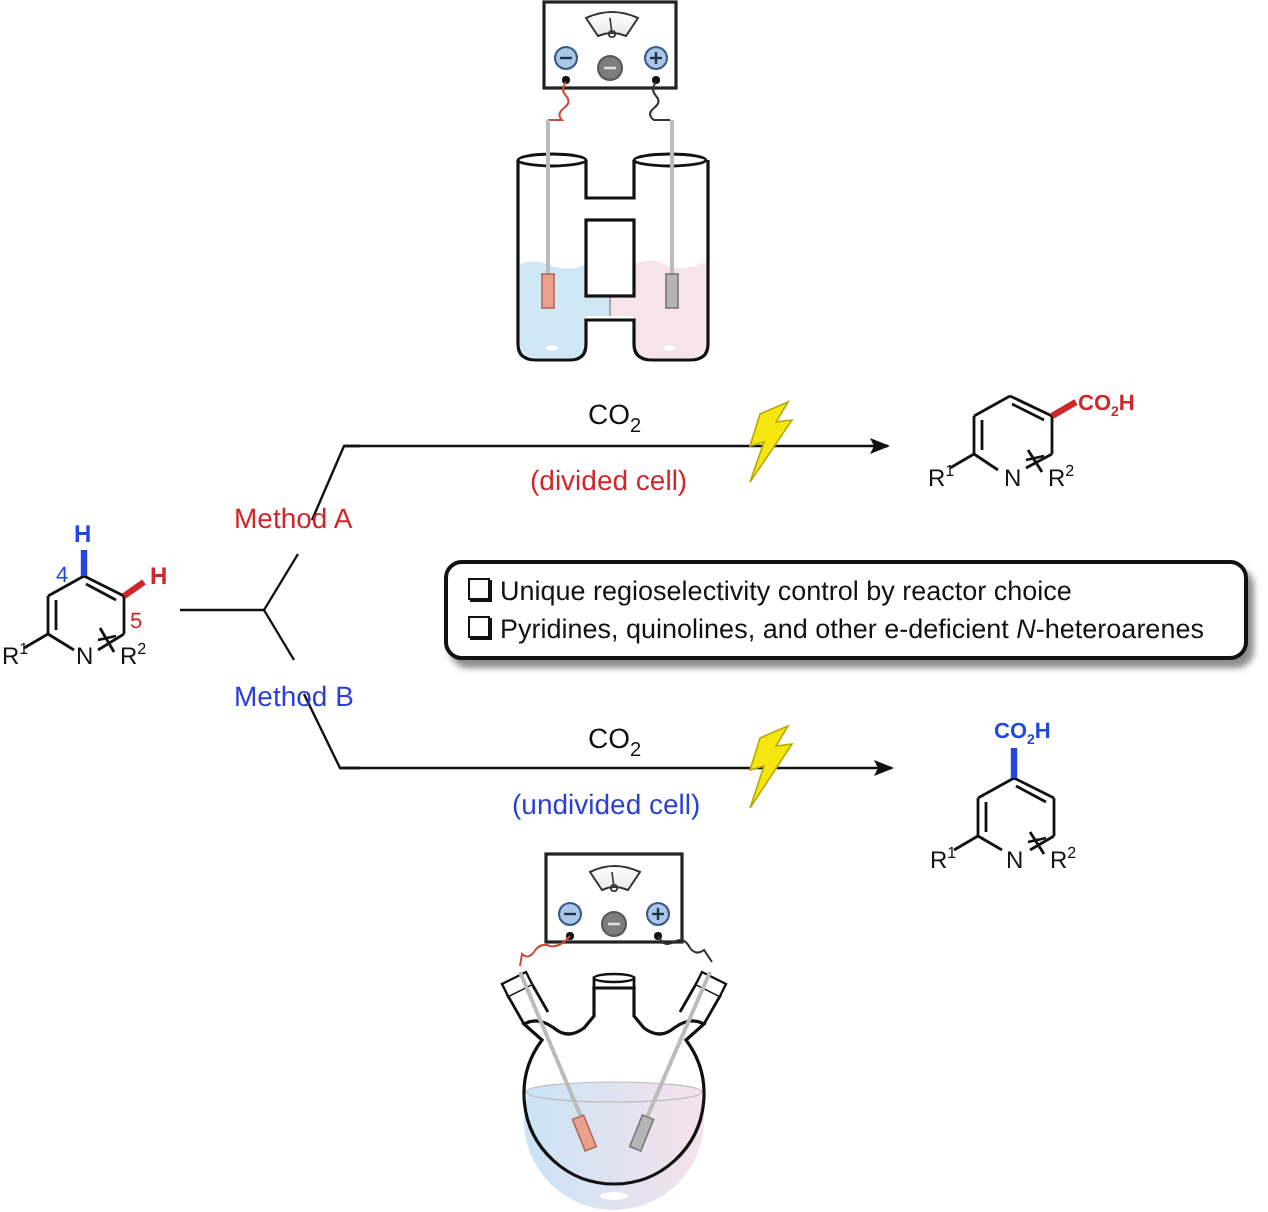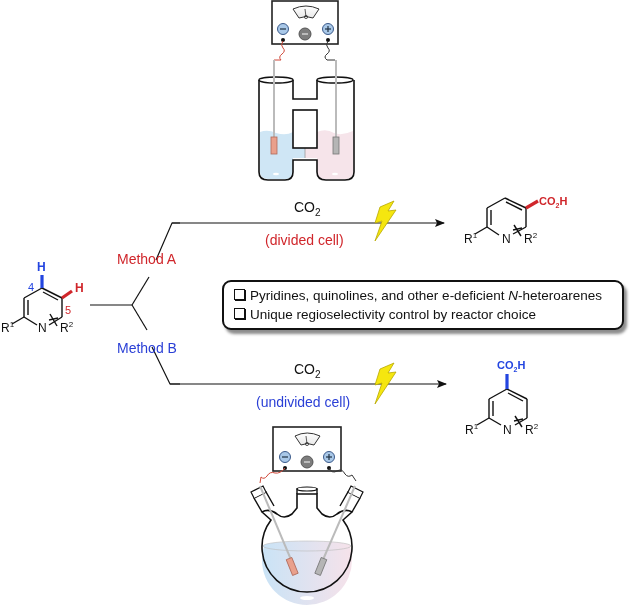--- a/index.html
+++ b/index.html
@@ -201,18 +201,18 @@
     <line x1="260" y1="486" x2="292" y2="562" stroke="#bbb" stroke-width="2"></line>
     <line x1="355" y1="486" x2="322" y2="562" stroke="#bbb" stroke-width="2"></line>
     <rect x="289" y="558" width="6" height="17" fill="#e9a08c" stroke="#b06a5a" stroke-width="0.8" transform="rotate(-22 292 566)"></rect>
     <rect x="318" y="558" width="6" height="17" fill="#b5b5b5" stroke="#777" stroke-width="0.8" transform="rotate(22 321 566)"></rect>
     <ellipse cx="307" cy="598" rx="7" ry="2" fill="#fff"></ellipse>
   </g>
 </svg>
 
 <div class="info-box">
   <div class="info-line">
+    <span class="cb"></span><span>Unique regioselectivity control by reactor choice</span>
+  </div>
+  <div class="info-line">
     <span class="cb"></span><span>Pyridines, quinolines, and other e-deficient </span><span class="ital">N</span><span>-heteroarenes</span>
   </div>
-  <div class="info-line">
-    <span class="cb"></span><span>Unique regioselectivity control by reactor choice</span>
-  </div>
 </div>
 
 </body></html>

